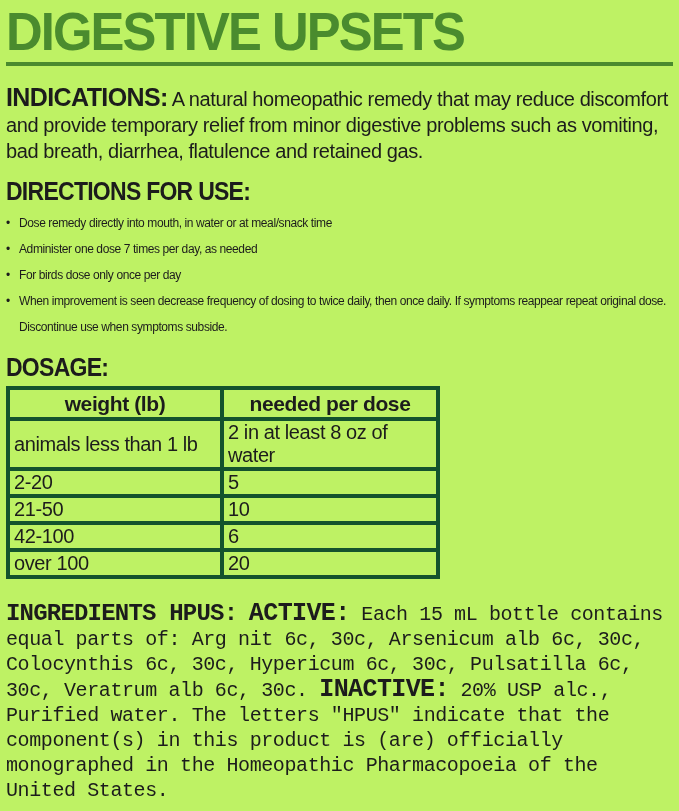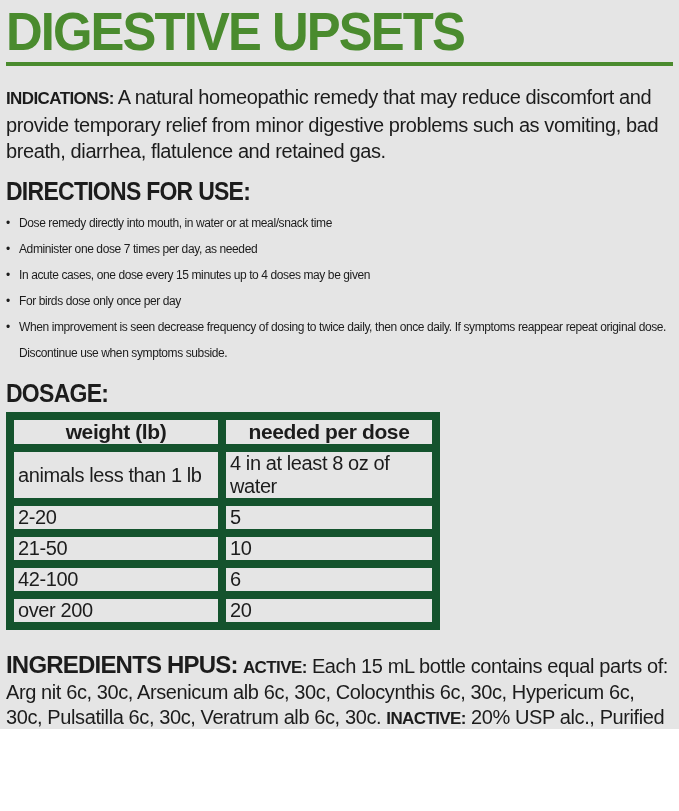--- a/index.html
+++ b/index.html
@@ -4,24 +4,24 @@
 <style>
   * { margin: 0; padding: 0; box-sizing: border-box; }
   html, body {
     width: 679px;
     background: #ffffff;
     font-family: "Liberation Sans", sans-serif;
     color: #1c1c1c;
   }
   .page {
     width: 679px;
-    height: 729px;
+    height: 811px;
     padding: 2px 6px 0 6px;
     overflow: hidden;
-    background: #e5e5e5;
+    background: #bef264;
   }
   
   .title {
     color: #4a8b2e;
     font-size: 54px;
     font-weight: bold;
     letter-spacing: -2px;
     line-height: 58px;
     white-space: nowrap;
     transform: scaleX(0.94);
@@ -34,21 +34,21 @@
     margin-bottom: 18px;
   }
   
   .para {
     font-size: 20px;
     line-height: 26px;
     letter-spacing: -0.4px;
   }
   .inline-label {
     font-weight: bold;
-    font-size: 17px;
+    font-size: 25px;
     letter-spacing: -0.6px;
   }
   .section-heading {
     font-size: 25px;
     font-weight: bold;
     letter-spacing: -0.8px;
     transform: scaleX(0.92);
     transform-origin: left center;
     margin-top: 12px;
     line-height: 30px;
@@ -71,21 +71,21 @@
     left: 0;
     top: 0;
   }
   
   .dosage-table {
     border-collapse: collapse;
     margin-top: 4px;
     width: 434px;
   }
   .dosage-table th, .dosage-table td {
-    border: 8px solid #14532d;
+    border: 4px solid #14532d;
     padding: 0 4px;
     letter-spacing: -0.4px;
     margin-left: 36px;
   }
   .dosage-table th {
     font-size: 21px;
     font-weight: bold;
     height: 31px;
   }
   .dosage-table td {
@@ -94,20 +94,21 @@
     height: 26px;
   }
   .dosage-table col.col-weight { width: 216px; }
   .dosage-table col.col-drops  { width: 218px; }
   
   .ingredients {
     margin-top: 22px;
     font-size: 20px;
     line-height: 25px;
     letter-spacing: -0.4px;
+    font-family: Liberation Mono, monospace;
   }
   .big-bold {
     font-weight: bold;
     font-size: 24px;
     letter-spacing: -0.8px;
   }
 </style>
 </head>
 <body>
 
@@ -115,56 +116,55 @@
 
   <h1 class="title" style="color: rgb(74, 139, 46);">DIGESTIVE UPSETS</h1>
   <div class="title-rule" style="background: rgb(74, 139, 46);"></div>
 
   <p class="para"><span class="inline-label">INDICATIONS:</span> <span>A natural homeopathic remedy that may reduce discomfort and provide temporary relief from minor digestive problems such as vomiting, bad breath, diarrhea, flatulence and retained gas.</span></p>
 
   <h2 class="section-heading">DIRECTIONS FOR USE:</h2>
   <ul class="bullets">
       <li>Dose remedy directly into mouth, in water or at meal/snack time</li>
       <li>Administer one dose 7 times per day, as needed</li>
-      <li>In acute cases, one dose every 15 minutes up to 4 doses may be given</li>
       <li>For birds dose only once per day</li>
       <li>When improvement is seen decrease frequency of dosing to twice daily, then once daily. If symptoms reappear repeat original dose. Discontinue use when symptoms subside.</li>
     </ul>
 
   <h2 class="section-heading">DOSAGE:</h2>
   <table class="dosage-table">
     <colgroup>
         <col class="col-weight">
         <col class="col-drops">
       </colgroup>
     <thead>
       <tr>
         <th>weight (lb)</th>
         <th>needed per dose</th>
       </tr>
     </thead>
     <tbody>
         <tr>
           <td>animals less than 1 lb</td>
-          <td>4 in at least 8 oz of water</td>
+          <td>2 in at least 8 oz of water</td>
         </tr>
         <tr>
           <td>2-20</td>
           <td>5</td>
         </tr>
         <tr>
           <td>21-50</td>
           <td>10</td>
         </tr>
         <tr>
           <td>42-100</td>
           <td>6</td>
         </tr>
         <tr>
-          <td>over 200</td>
+          <td>over 100</td>
           <td>20</td>
         </tr>
       </tbody>
   </table>
 
   <p class="ingredients"><span class="big-bold">INGREDIENTS HPUS:</span> <span class="inline-label">ACTIVE:</span> <span>Each 15 mL bottle contains equal parts of: Arg nit 6c, 30c, Arsenicum alb 6c, 30c, Colocynthis 6c, 30c, Hypericum 6c, 30c, Pulsatilla 6c, 30c, Veratrum alb 6c, 30c.</span> <span class="inline-label">INACTIVE:</span> <span>20% USP alc., Purified water. The letters "HPUS" indicate that the component(s) in this product is (are) officially monographed in the Homeopathic Pharmacopoeia of the United States.</span></p>
 
 </div>
 
 </body></html>

